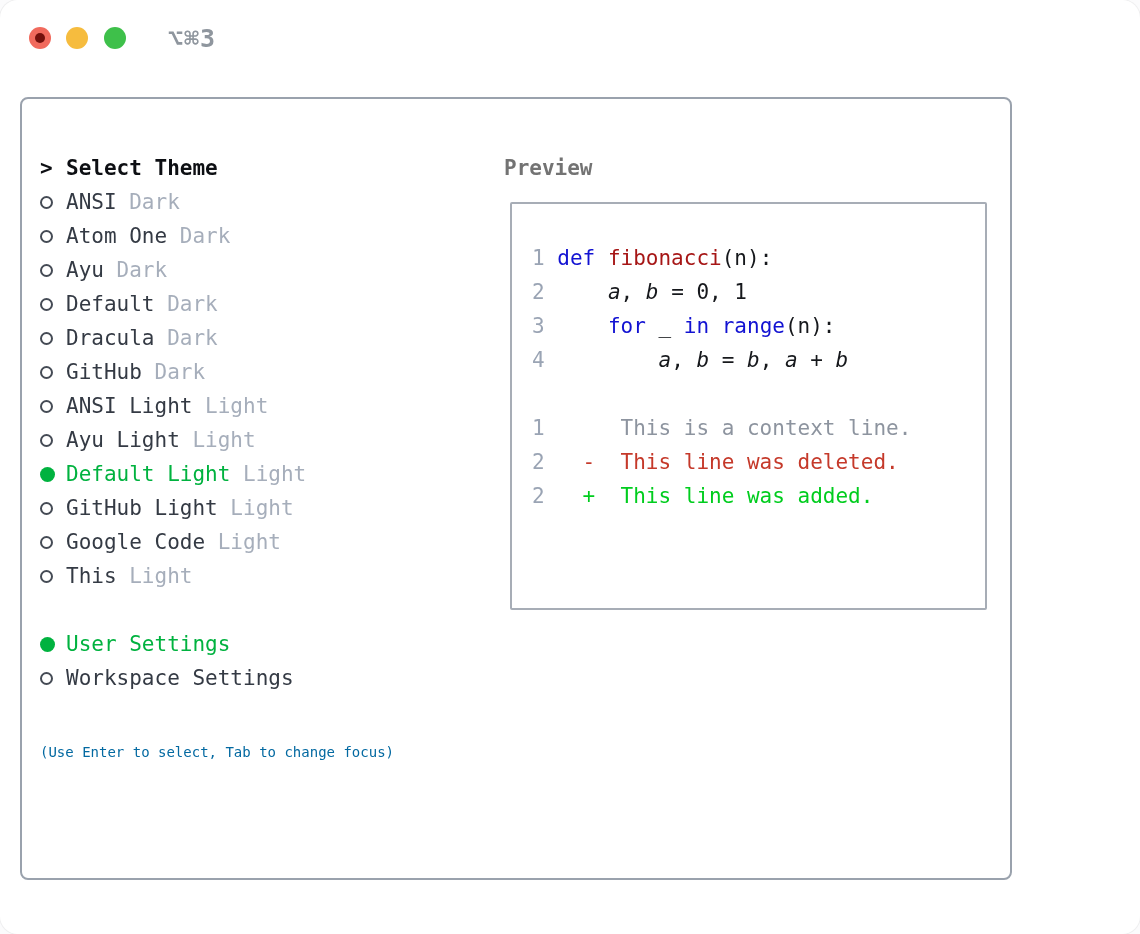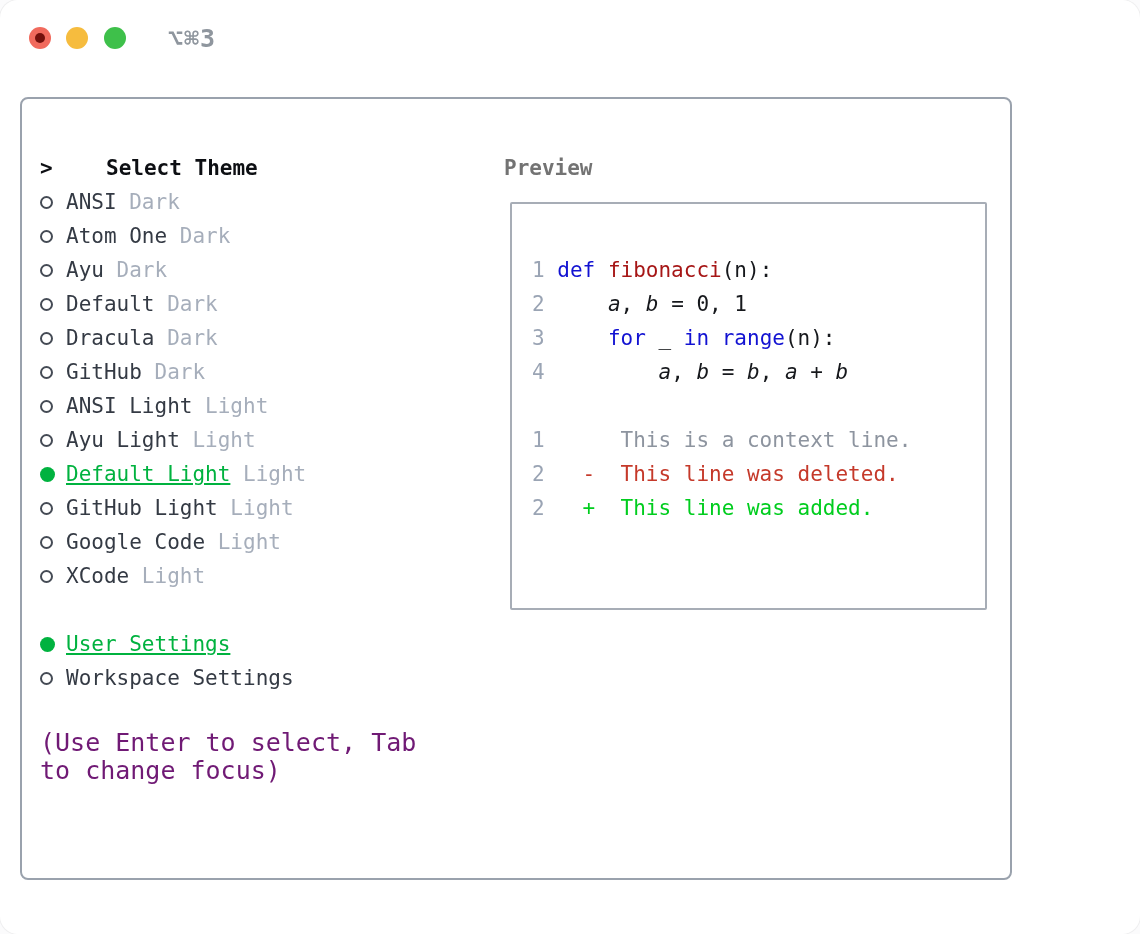--- a/index.html
+++ b/index.html
@@ -38,44 +38,44 @@
     border:2px solid #9aa2ad; border-radius:8px; background:#ffffff;
   }
 
   
   .left-col { position:absolute; left:18px; top:52px; width:450px; }
   .row { height:34px; line-height:34px; display:flex; align-items:center;
          font-size:21px; color:#343a44; white-space:pre; }
   .row.blank { pointer-events:none; }
   .cell-icon { width:26px; display:inline-flex; align-items:center; flex:none; }
   .caret { font-weight:bold; color:#0d0f13; font-size:21px; }
-  .header-label { font-weight:bold; color:#0d0f13;margin-left:40px; }
+  .header-label { font-weight:bold; color:#0d0f13; }
   .radio {
     width:13px; height:13px; border-radius:50%;
     border:2px solid #454b55; display:inline-block;
   }
   .radio.filled { width:15px; height:15px; border:none; background:#00b23f; }
   .item-name { color:#343a44; }
-  .row.selected .item-name { color:#00b23f;text-decoration:underline; }
+  .row.selected .item-name { color:#00b23f; }
   .variant { color:#a6aebb; white-space:pre; }
   .apply-label { color:#15181d; }
   .hint {
-    width:420px; font-size:25px; line-height:28px; color:#701a75;
+    width:420px; font-size:14px; line-height:47px; color:#0369a1;
     white-space:normal;
   }
 
   
   .preview-heading {
     position:absolute; left:482px; top:52px; height:34px; line-height:34px;
     font-size:21px; font-weight:bold; color:#737373;
   }
   .preview-box {
     position:absolute; left:488px; top:103px; width:477px; height:408px;
     border:2px solid #a7adb6; border-radius:2px; background:#ffffff;
-    padding:49px 0 0 20px; overflow:hidden;
+    padding:37px 0 0 20px; overflow:hidden;
   }
   .pline { height:34px; line-height:34px; font-size:21px; white-space:pre;
            color:#16181c; }
   .sg-num      { color:#9aa4b4; }
   .sg-plain    { color:#16181c; }
   .sg-keyword  { color:#1212d2; }
   .sg-function { color:#a61616; }
   .sg-variable { color:#16181c; font-style:italic; }
   .sg-context  { color:#8d949f; }
   .sg-deleted  { color:#c5392a; }
@@ -106,21 +106,21 @@
           <div class="row item"><span class="cell-icon"><span class="radio"></span></span><span class="item-name">Atom One</span><span class="variant"> Dark</span></div>
           <div class="row item"><span class="cell-icon"><span class="radio"></span></span><span class="item-name">Ayu</span><span class="variant"> Dark</span></div>
           <div class="row item"><span class="cell-icon"><span class="radio"></span></span><span class="item-name">Default</span><span class="variant"> Dark</span></div>
           <div class="row item"><span class="cell-icon"><span class="radio"></span></span><span class="item-name">Dracula</span><span class="variant"> Dark</span></div>
           <div class="row item"><span class="cell-icon"><span class="radio"></span></span><span class="item-name">GitHub</span><span class="variant"> Dark</span></div>
           <div class="row item"><span class="cell-icon"><span class="radio"></span></span><span class="item-name">ANSI Light</span><span class="variant"> Light</span></div>
           <div class="row item"><span class="cell-icon"><span class="radio"></span></span><span class="item-name">Ayu Light</span><span class="variant"> Light</span></div>
           <div class="row item selected"><span class="cell-icon"><span class="radio filled"></span></span><span class="item-name">Default Light</span><span class="variant"> Light</span></div>
           <div class="row item"><span class="cell-icon"><span class="radio"></span></span><span class="item-name">GitHub Light</span><span class="variant"> Light</span></div>
           <div class="row item"><span class="cell-icon"><span class="radio"></span></span><span class="item-name">Google Code</span><span class="variant"> Light</span></div>
-          <div class="row item"><span class="cell-icon"><span class="radio"></span></span><span class="item-name">XCode</span><span class="variant"> Light</span></div>
+          <div class="row item"><span class="cell-icon"><span class="radio"></span></span><span class="item-name">This</span><span class="variant"> Light</span></div>
         </div>
 
       <div class="row blank"></div>
 
 
       <div id="apply-list">
           <div class="row item selected"><span class="cell-icon"><span class="radio filled"></span></span><span class="item-name">User Settings</span></div>
           <div class="row item"><span class="cell-icon"><span class="radio"></span></span><span class="item-name">Workspace Settings</span></div>
         </div>
 

